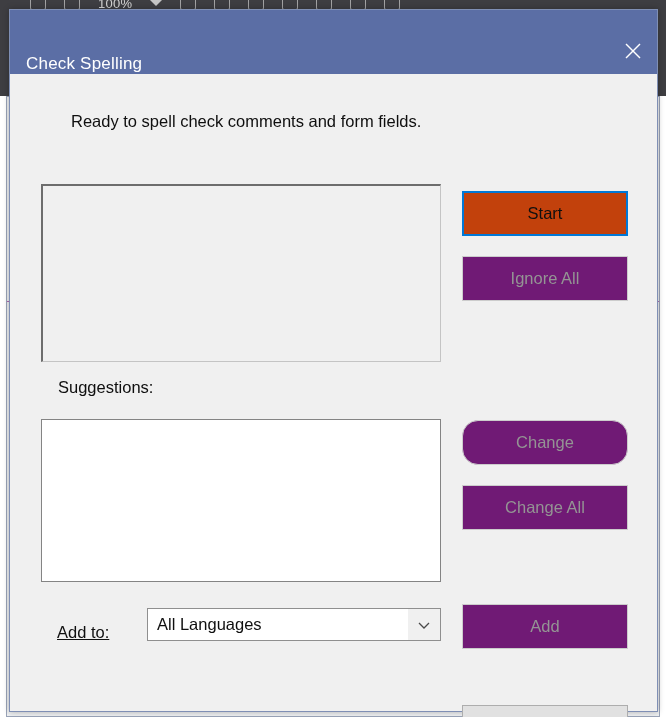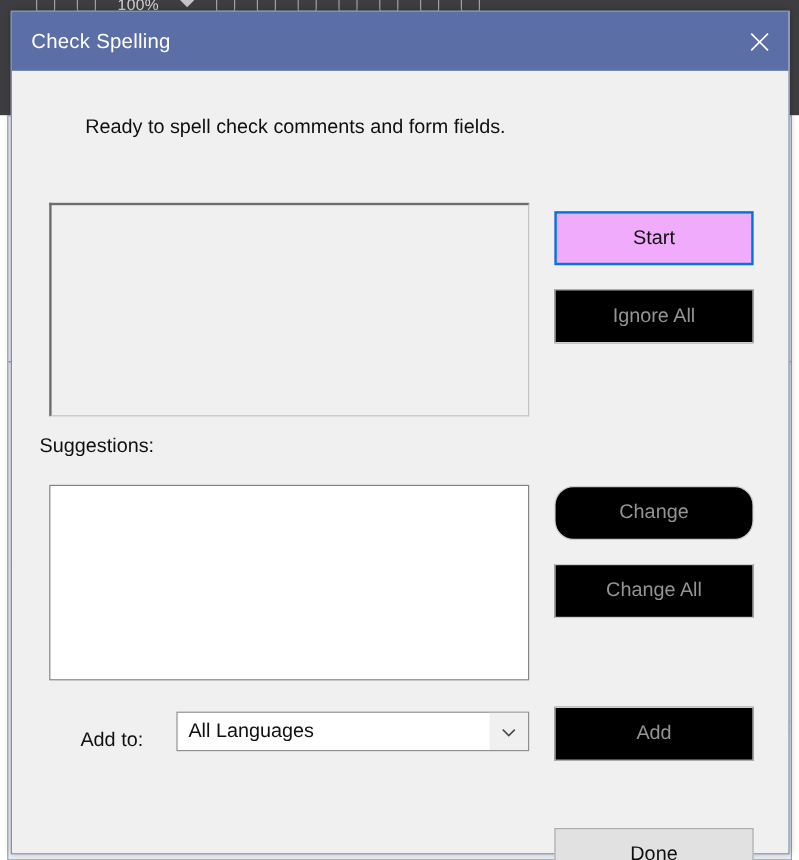--- a/index.html
+++ b/index.html
@@ -92,24 +92,24 @@
     width: 649px;
     height: 703px;
     background: #f0f0f0;
     border: 1px solid #7f8fb5;
     display: flex;
     flex-direction: column;
     box-shadow: 0 0 6px rgba(0,0,0,.28);
   }
 
   #title-bar {
-    height: 49px;
+    height: 64px;
     background: #5b6ea5;
     display: flex;
-    align-items: center;
+    align-items: flex-end;
     flex: none;
   }
   #title-text {
     color: #ffffff;
     font-size: 17px;
     padding-left: 16px;
     flex: 1;
     letter-spacing: .2px;
   }
   #close-button {
@@ -145,38 +145,39 @@
     width: 400px; height: 178px;
     background: #f0f0f0;
     border-top: 2px solid #6d6d6d;
     border-left: 2px solid #6d6d6d;
     border-right: 1px solid #c4c4c4;
     border-bottom: 1px solid #c4c4c4;
   }
 
   #suggestions-label {
     position: absolute;
-    left: 23px; top: 304px;
+    left: 48px; top: 304px;
     font-size: 16.5px;
     color: #0f0f0f;
   }
 
   #suggestions-list {
     position: absolute;
     left: 31px; top: 345px;
     width: 400px; height: 163px;
     background: #ffffff;
     border: 1px solid #848484;
   }
 
   #addto-label {
     position: absolute;
-    left: 57px; top: 549px;
-    font-size: 16.5px;
-    color: #0f0f0f;
+    left: 47px; top: 549px;
+    font-size: 16.5px;
+    color: #0f0f0f;
+    text-decoration: underline;
   }
 
   #language-select {
     position: absolute;
     left: 137px; top: 534px;
     width: 294px; height: 33px;
     background: #ffffff;
     border: 1px solid #8f8f8f;
     display: flex;
     align-items: center;
@@ -211,27 +212,27 @@
     font-size: 16.5px;
     white-space: nowrap;
   }
   .btn.enabled {
     background: #e1e1e1;
     border: 1px solid #adadad;
     color: #0f0f0f;
     cursor: pointer;
   }
   .btn.focused {
-    background: #f0abfc;
+    background: #c2410c;
     border: 2px solid #0078d7;
     color: #0f0f0f;
     cursor: pointer;
   }
   .btn.disabled {
-    background: #000000;
+    background: #701a75;
     border: 1px solid #cccccc;
     color: #949494;
     cursor: default;
   }
 
   #btn-start     { top: 117px; }
   #btn-ignore    { top: 182px; }
   #btn-change    { top: 346px; border-radius: 16px; }
   #btn-changeall { top: 411px; }
   #btn-add       { top: 530px; }

